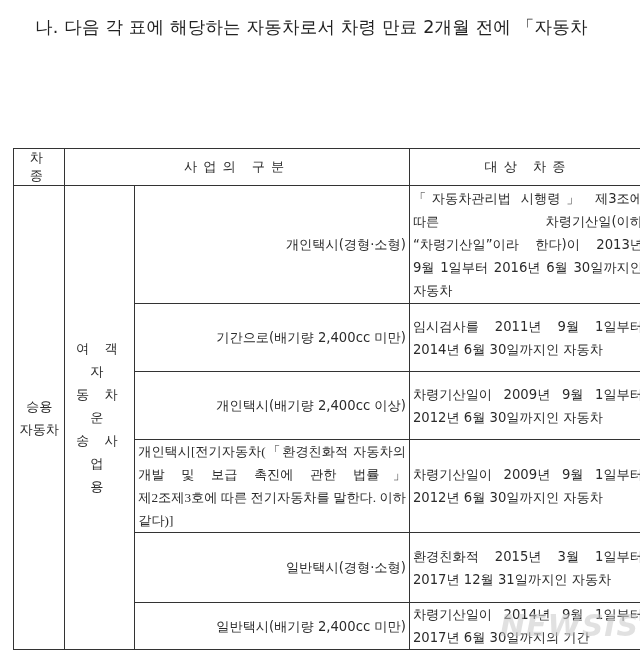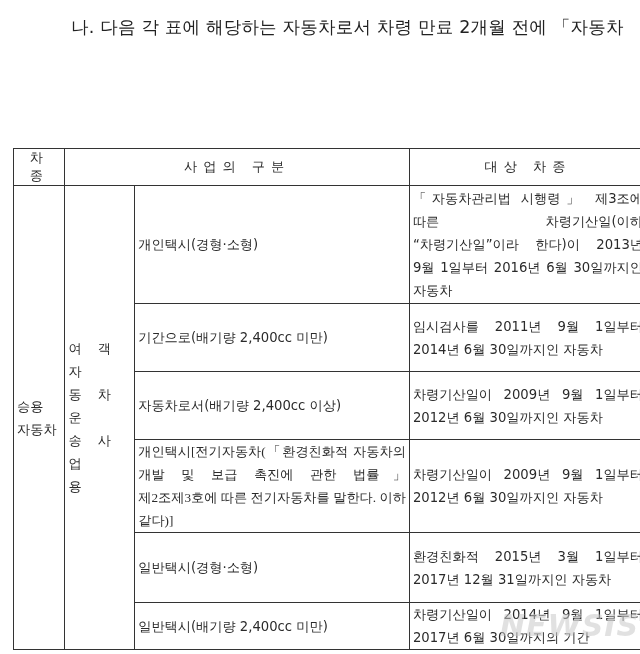--- a/index.html
+++ b/index.html
@@ -5,41 +5,41 @@
   html, body { margin: 0; padding: 0; background: #ffffff; }
   body {
     width: 640px; height: 654px; position: relative; overflow: hidden;
     font-family: "DejaVu Sans", "Liberation Sans", sans-serif;
     color: #222222;
   }
   .intro {
     position: absolute; left: 35px; top: 6px; width: 600px;
     font-size: 17.5px; line-height: 42px; letter-spacing: 0.2px;
   }
-  .intro .line { white-space: nowrap; display: block; height: 42px; margin-left: 36px; }
+  .intro .line { white-space: nowrap; display: block; height: 42px; }
   .intro .line.indent { padding-left: 18px; }
 
   table.main {
     position: absolute; left: 13px; top: 148px;
     width: 634px; border-collapse: collapse; table-layout: fixed;
     font-size: 13.2px;
   }
   table.main td, table.main th {
     border: 1.4px solid #333333; padding: 0 3px; vertical-align: middle;
     font-weight: normal; color: #2a2a2a; line-height: 23px;
   }
   table.main th { text-align: center; height: 19px; line-height: 18px; letter-spacing: 6px; }
   .col1 { width: 48px; }
   .col2 { width: 65px; }
   .col3 { width: 256px; }
   .col4 { width: 221px; }
-  td.vtype { text-align: left; line-height: 23px; }
-  td.biz { text-align: left; line-height: 23px; letter-spacing: 6px; padding: 0 2px; }
+  td.vtype { text-align: center; line-height: 23px; }
+  td.biz { text-align: center; line-height: 23px; letter-spacing: 6px; padding: 0 2px; font-family: Liberation Serif, serif; }
   td.biz span { display:block; }
-  td.cat { text-align: left; }
+  td.cat { text-align: right; }
   td.target { text-align: justify; text-align-last: left; line-height: 23.5px; padding: 0 4px; word-break: keep-all; }
   td.cat.multi { text-align: justify; text-align-last: left; word-break: keep-all; font-family: Liberation Serif, serif; }
   .r1 { height: 118px; }
   .r2 { height: 68px; }
   .r3 { height: 68px; }
   .r4 { height: 92px; }
   .r5 { height: 70px; }
   .r6 { height: 44px; }
   .watermark {
     position: absolute; left: 500px; top: 608px;
@@ -82,21 +82,21 @@
         <span>용</span>
       </td>
       <td class="cat">개인택시(경형·소형)</td>
       <td class="target">「자동차관리법 시행령」 제3조에 따른 차령기산일(이하 “차령기산일”이라 한다)이 2013년 9월 1일부터 2016년 6월 30일까지인 자동차</td>
     </tr>
     <tr class="r2">
       <td class="cat">기간으로(배기량 2,400cc 미만)</td>
       <td class="target">임시검사를 2011년 9월 1일부터 2014년 6월 30일까지인 자동차</td>
     </tr>
     <tr class="r3">
-      <td class="cat">자동차로서(배기량 2,400cc 이상)</td>
+      <td class="cat">개인택시(배기량 2,400cc 이상)</td>
       <td class="target">차령기산일이 2009년 9월 1일부터 2012년 6월 30일까지인 자동차</td>
     </tr>
     <tr class="r4">
       <td class="cat multi">개인택시[전기자동차(「환경친화적 자동차의 개발 및 보급 촉진에 관한 법률」 제2조제3호에 따른 전기자동차를 말한다. 이하 같다)]</td>
       <td class="target">차령기산일이 2009년 9월 1일부터 2012년 6월 30일까지인 자동차</td>
     </tr>
     <tr class="r5">
       <td class="cat">일반택시(경형·소형)</td>
       <td class="target">환경친화적 2015년 3월 1일부터 2017년 12월 31일까지인 자동차</td>
     </tr>

